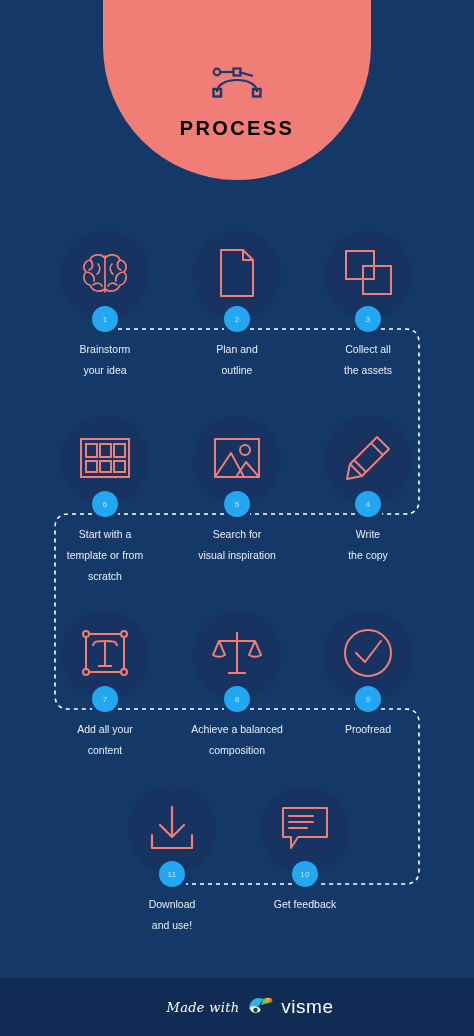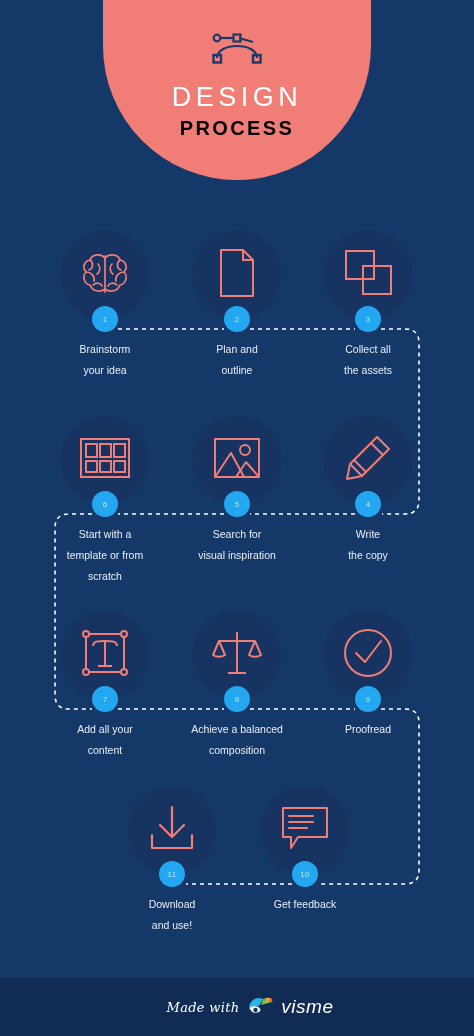--- a/index.html
+++ b/index.html
@@ -130,42 +130,40 @@
     font-size: 13px;
     font-style: italic;
     font-family: "DejaVu Serif", serif;
     letter-spacing: 0.3px;
   }
   .visme-word {
     color: #ffffff;
     font-size: 19px;
     letter-spacing: 0.5px;
     font-weight: 500;
-    font-style: italic;
   }
   .visme-logo { display: block; }
 </style>
 </head>
 <body>
 
 <div class="poster">
 
   <div class="header-banner">
     <span class="header-pen-icon">
       <svg width="58" height="34" viewBox="0 0 58 34">
         <path d="M9 26 C9 10, 49 10, 49 26" fill="none" stroke="#1B3A6B" stroke-width="2.2"></path>
         <line x1="12" y1="6" x2="26" y2="6" stroke="#1B3A6B" stroke-width="2.2"></line>
         <line x1="31" y1="6" x2="45" y2="10" stroke="#1B3A6B" stroke-width="2.2"></line>
         <circle cx="9" cy="6" r="3.3" fill="none" stroke="#1B3A6B" stroke-width="2.2"></circle>
         <rect x="25.5" y="2.5" width="7" height="7" fill="none" stroke="#1B3A6B" stroke-width="2.2"></rect>
         <rect x="5.5" y="23" width="7.5" height="7.5" fill="none" stroke="#1B3A6B" stroke-width="2.4"></rect>
         <rect x="45" y="23" width="7.5" height="7.5" fill="none" stroke="#1B3A6B" stroke-width="2.4"></rect>
       </svg>
     </span>
-    <div class="header-title-top">DESIGN</div>
     <div class="header-title-bottom">PROCESS</div>
   </div>
 
   <svg class="connectors" viewBox="0 0 474 1036">
     <g fill="none" stroke="#ffffff" stroke-width="1.6" stroke-dasharray="4 4" stroke-linecap="butt">
 
       <line x1="118" y1="329" x2="224" y2="329"></line>
       <line x1="250" y1="329" x2="355" y2="329"></line>
 
       <path d="M381 329 H405 Q419 329 419 343 V500 Q419 514 405 514 H382"></path>

